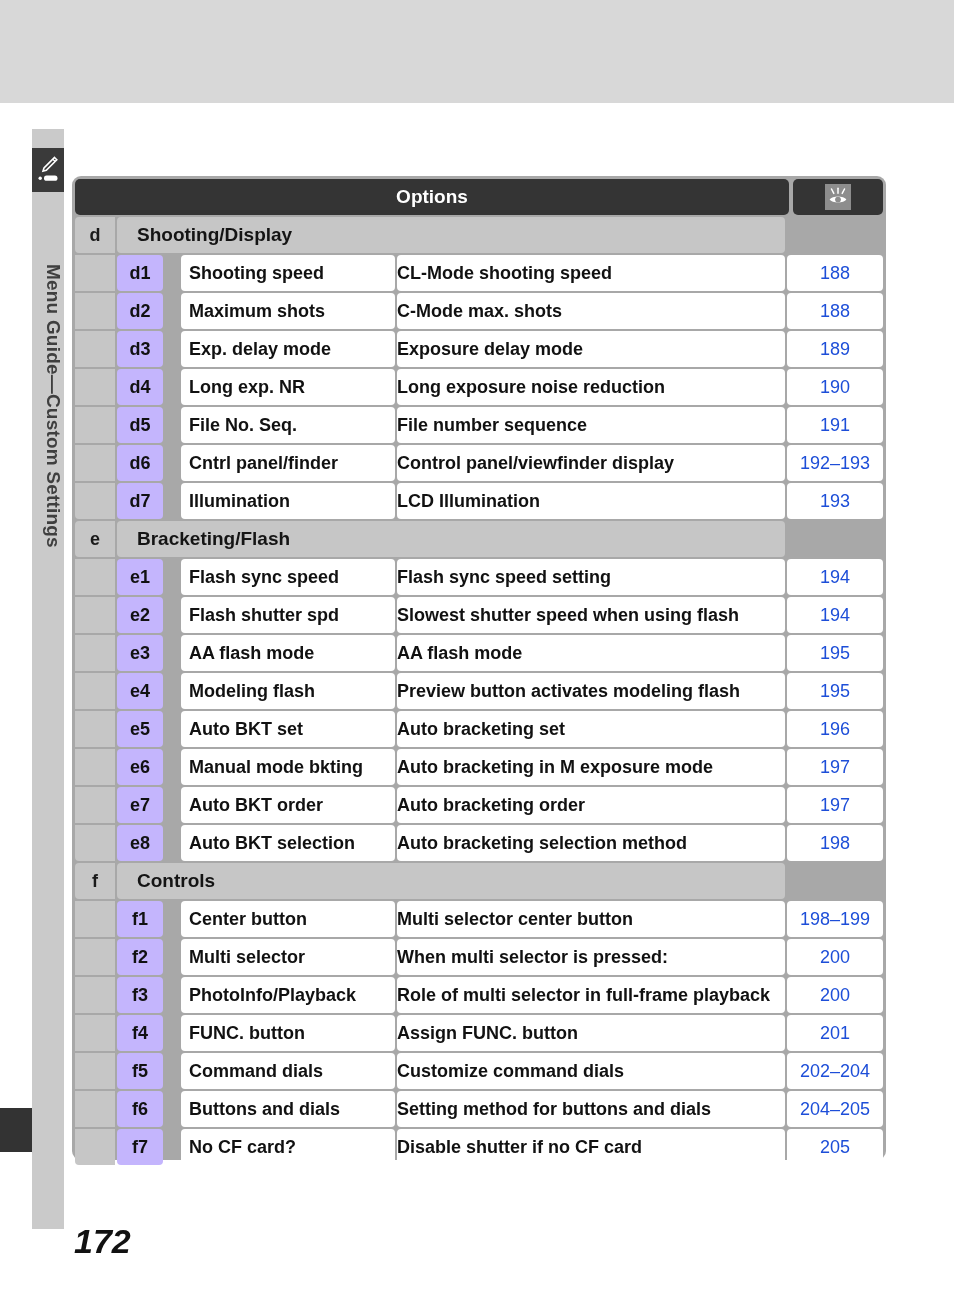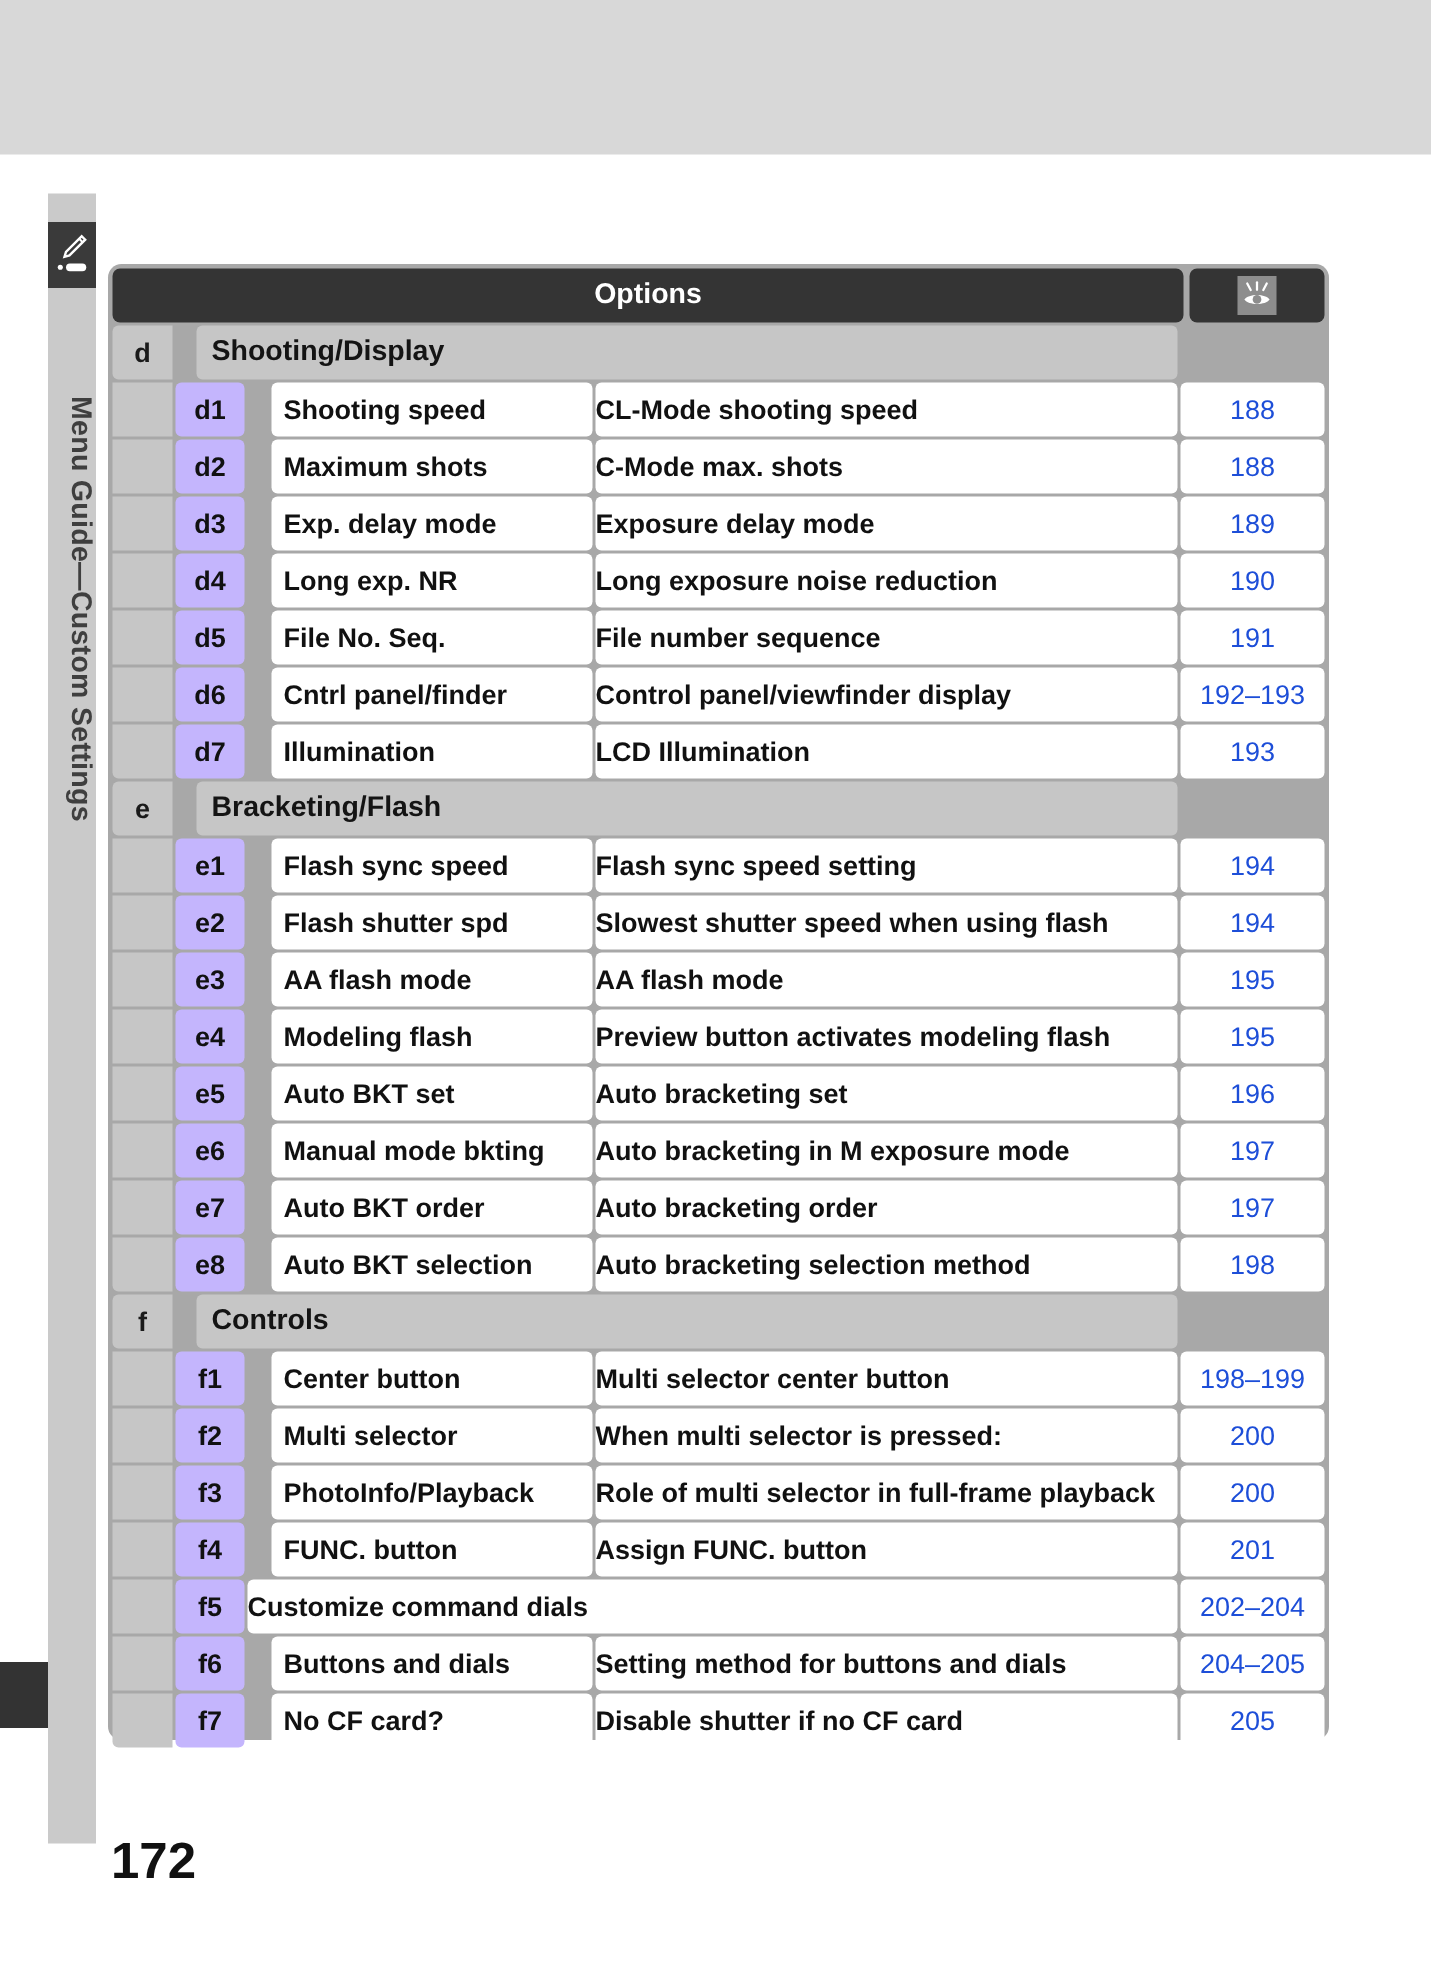--- a/index.html
+++ b/index.html
@@ -197,42 +197,43 @@
   }
   .sec-band {
     flex: 1 1 auto;
     background: #c6c6c6;
     border-radius: 4px;
     font-size: 19px;
     font-weight: bold;
     color: #141414;
     display: flex;
     align-items: center;
-    padding-left: 10px;
+    padding-left: 20px;
     box-sizing: border-box;
-    margin-left: 14px;
+    margin-left: 0;
   }
   .sec-pad {
     width: 96px;
     flex: 0 0 96px;
   }
   
   .item .c-letter {
     background: #c6c6c6;
   }
   .row.item.last-of-group .c-letter {
     border-radius: 0 0 0 4px;
   }
 
   
   .page-number {
     position: absolute;
     left: 74px;
     top: 1222px;
     font-size: 34px;
+    font-style: italic;
     font-weight: bold;
     color: #111111;
     font-family: "Liberation Sans", sans-serif;
   }
 </style>
 </head>
 <body>
 
 <div class="top-band"></div>
 
@@ -417,20 +418,21 @@
       <div class="row item">
         <div class="c-letter"></div>
         <div class="c-code">f4</div>
         <div class="c-name">FUNC. button</div>
         <div class="c-desc">Assign FUNC. button</div>
         <div class="c-page">201</div>
       </div>
       <div class="row item">
         <div class="c-letter"></div>
         <div class="c-code">f5</div>
+        <div class="c-name">Command dials</div>
         <div class="c-desc">Customize command dials</div>
         <div class="c-page">202–204</div>
       </div>
       <div class="row item">
         <div class="c-letter"></div>
         <div class="c-code">f6</div>
         <div class="c-name">Buttons and dials</div>
         <div class="c-desc">Setting method for buttons and dials</div>
         <div class="c-page">204–205</div>
       </div>

